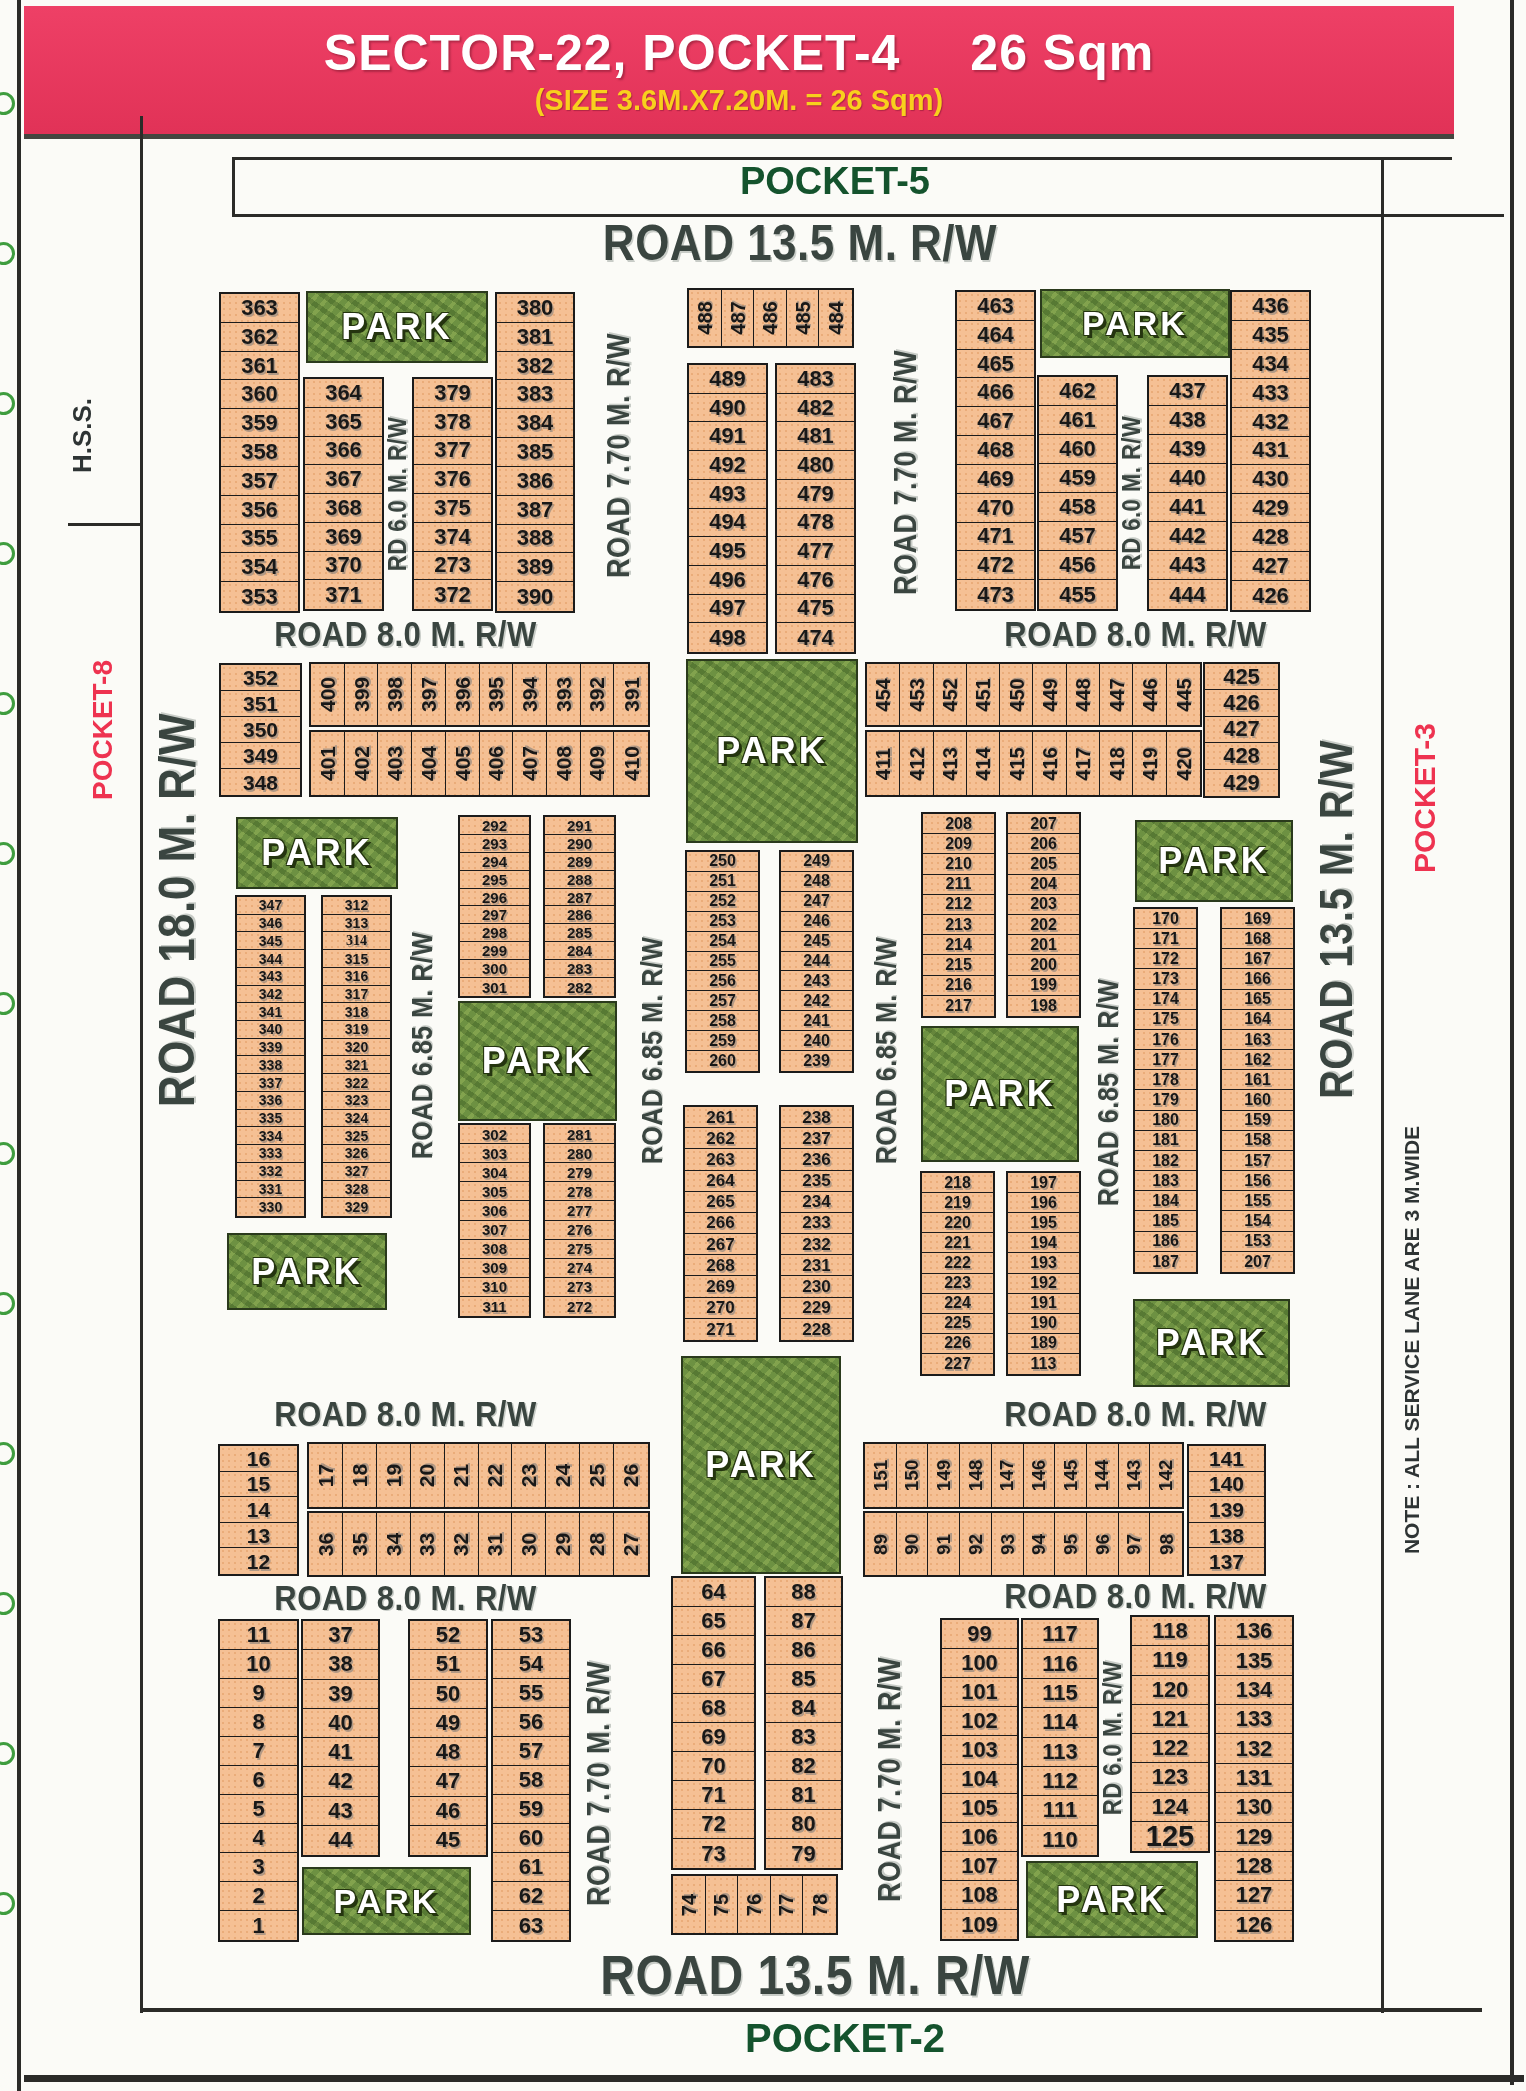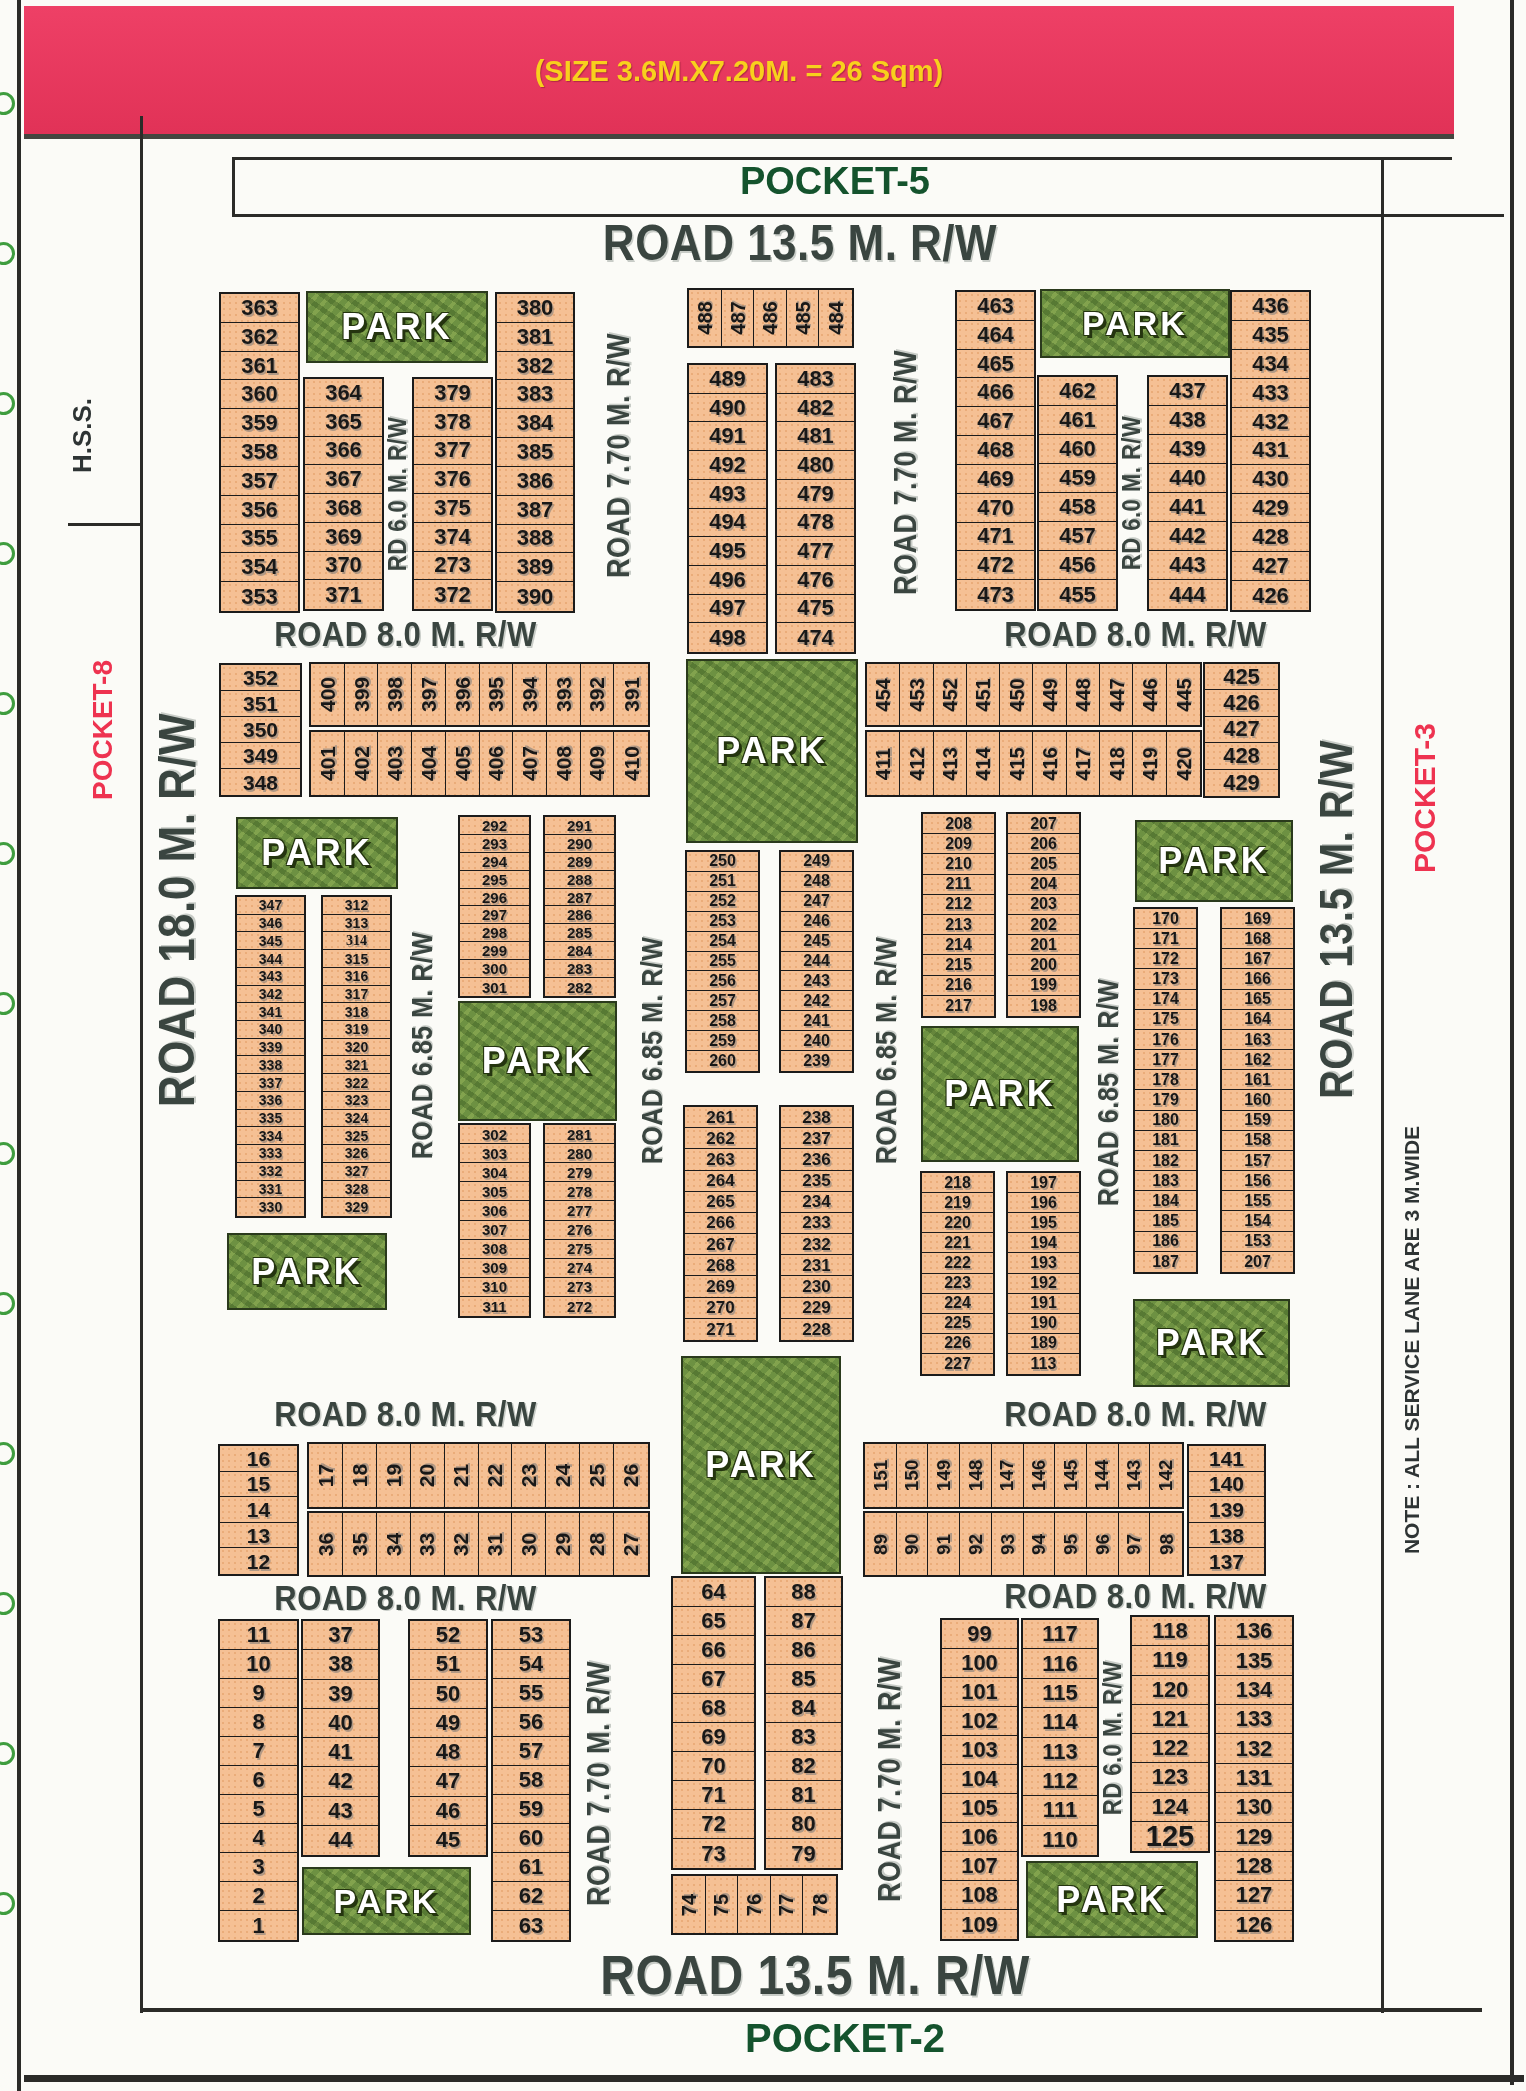--- a/index.html
+++ b/index.html
@@ -47,20 +47,24 @@
   #banner .t2{color:#f8d01d;font-size:29px;font-weight:800;margin-top:2px;
               text-shadow:1px 1px 1px rgba(110,20,40,.45)}
   .pocket-h{position:absolute;text-align:center;font-weight:800;color:#14532d}
   .edge{position:absolute;display:flex;align-items:center;justify-content:center}
   .edge span{transform:rotate(-90deg);white-space:nowrap;font-weight:800}
 </style>
 </head>
 <body>
 
 <div id="banner">
+  <div class="row">
+    <span class="t1">SECTOR-22, POCKET-4</span>
+    <span class="t1">26 Sqm</span>
+  </div>
   <span class="t2">(SIZE 3.6M.X7.20M. = 26 Sqm)</span>
 </div>
 
 <div class="pocket-h" style="left:610px;top:160px;width:450px;height:48px;font-size:38px">POCKET-5</div>
 <div class="pocket-h" style="left:620px;top:2016px;width:450px;height:52px;font-size:40px">POCKET-2</div>
 
 <div class="edge" style="left:62px;top:370px;width:42px;height:130px">
   <span style="font-size:26px;color:#2e3434">H.S.S.</span>
 </div>
 <div class="edge" style="left:82px;top:655px;width:42px;height:150px">

